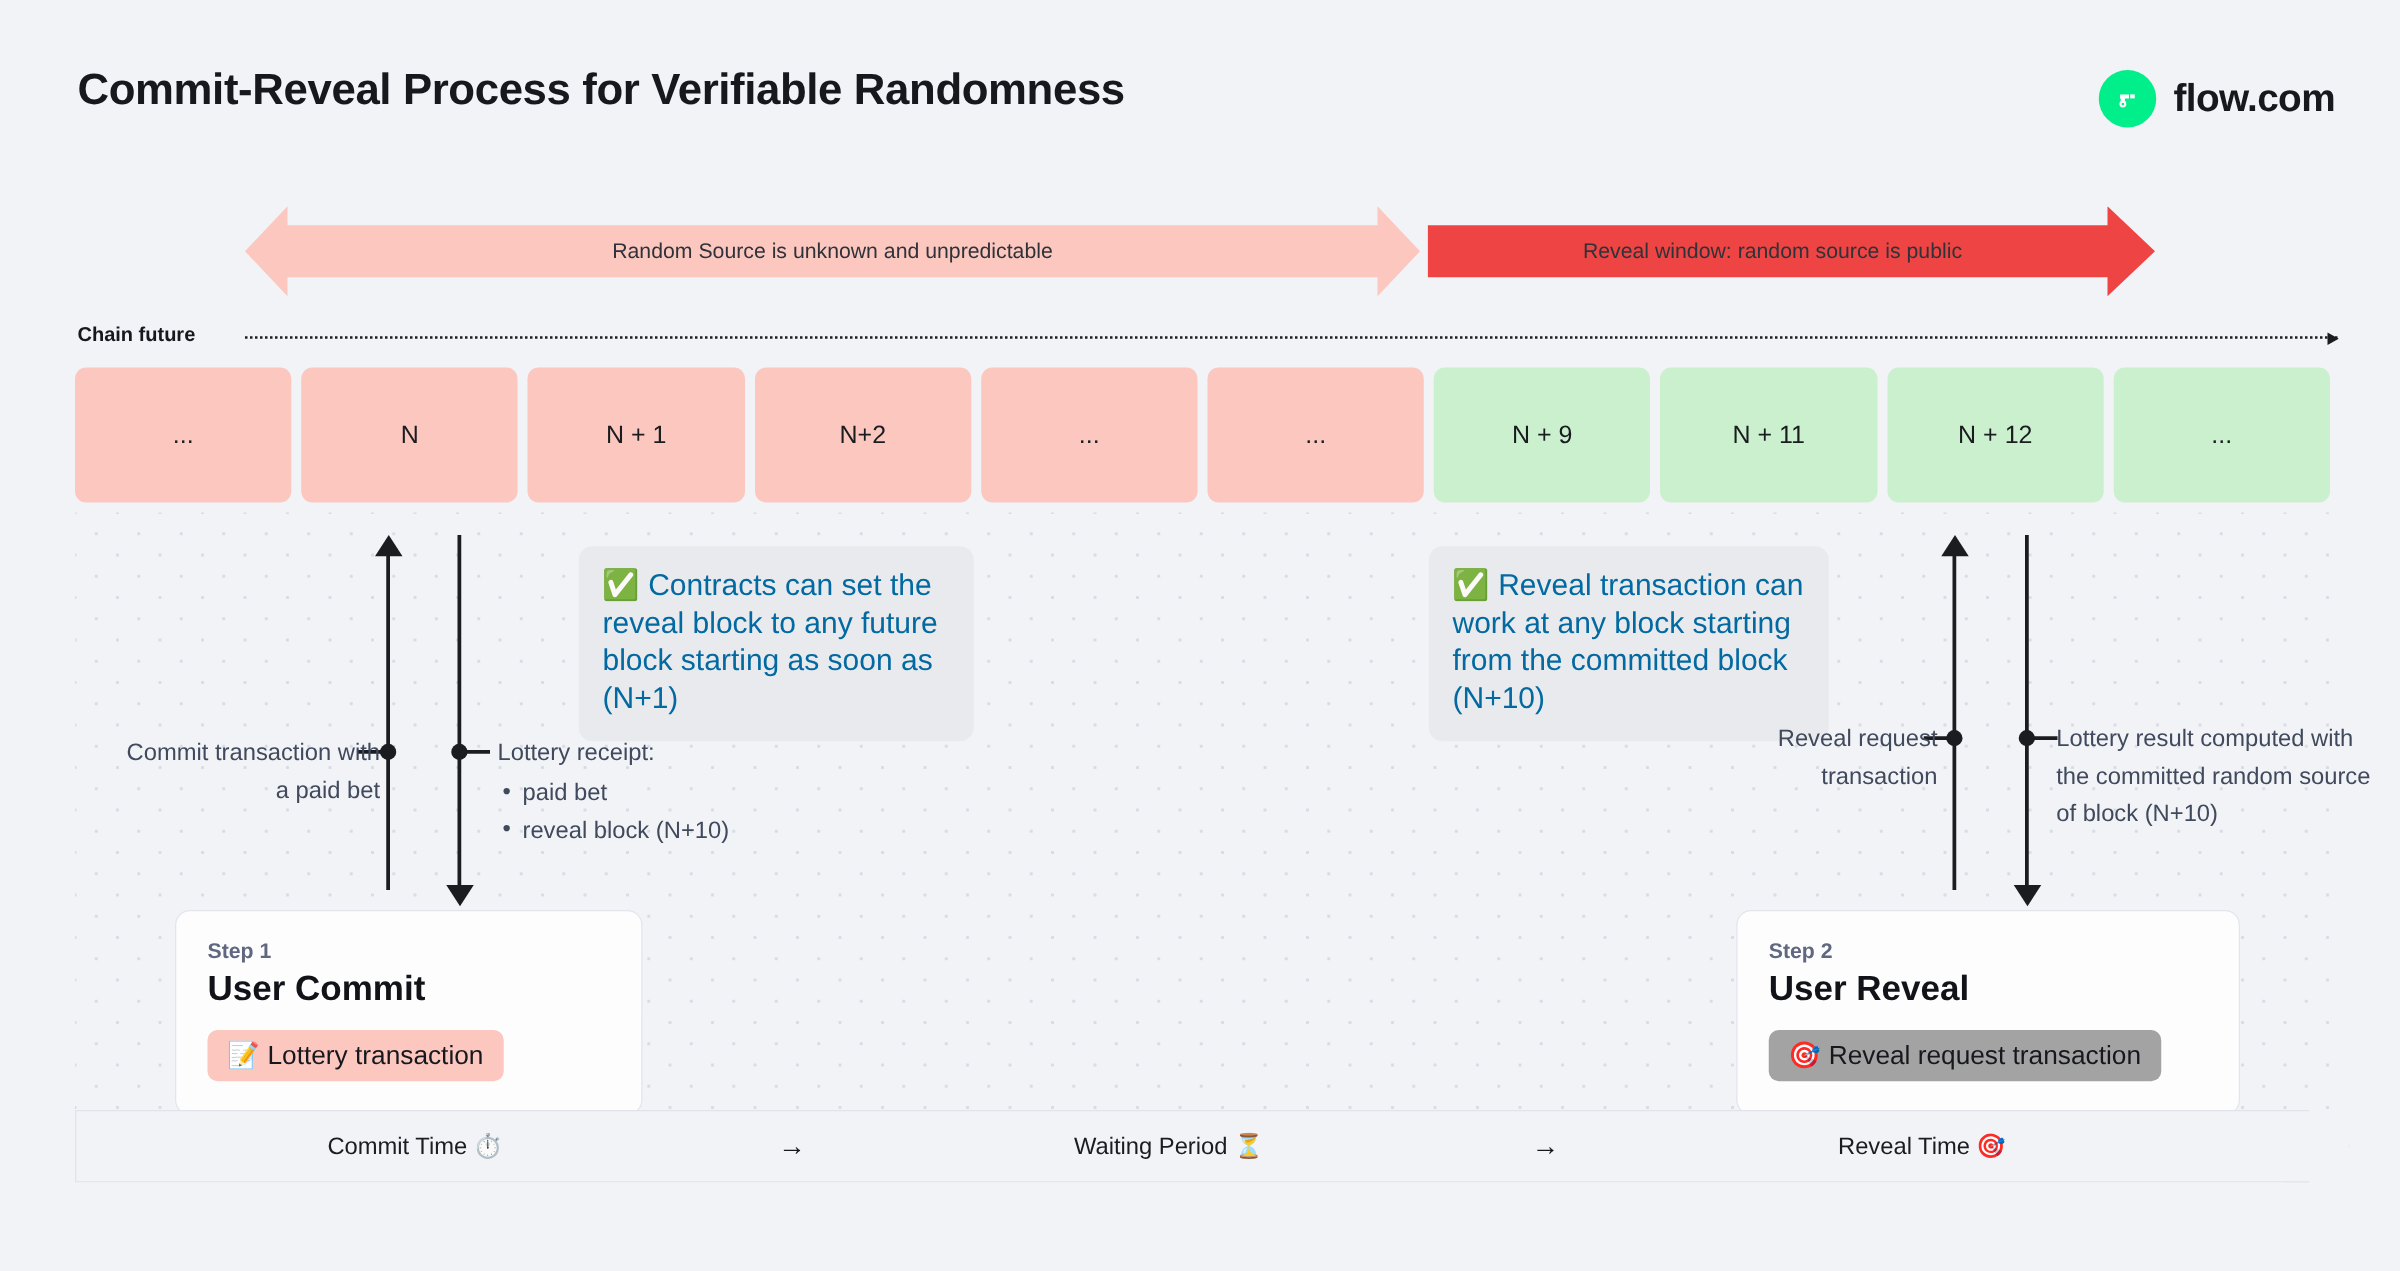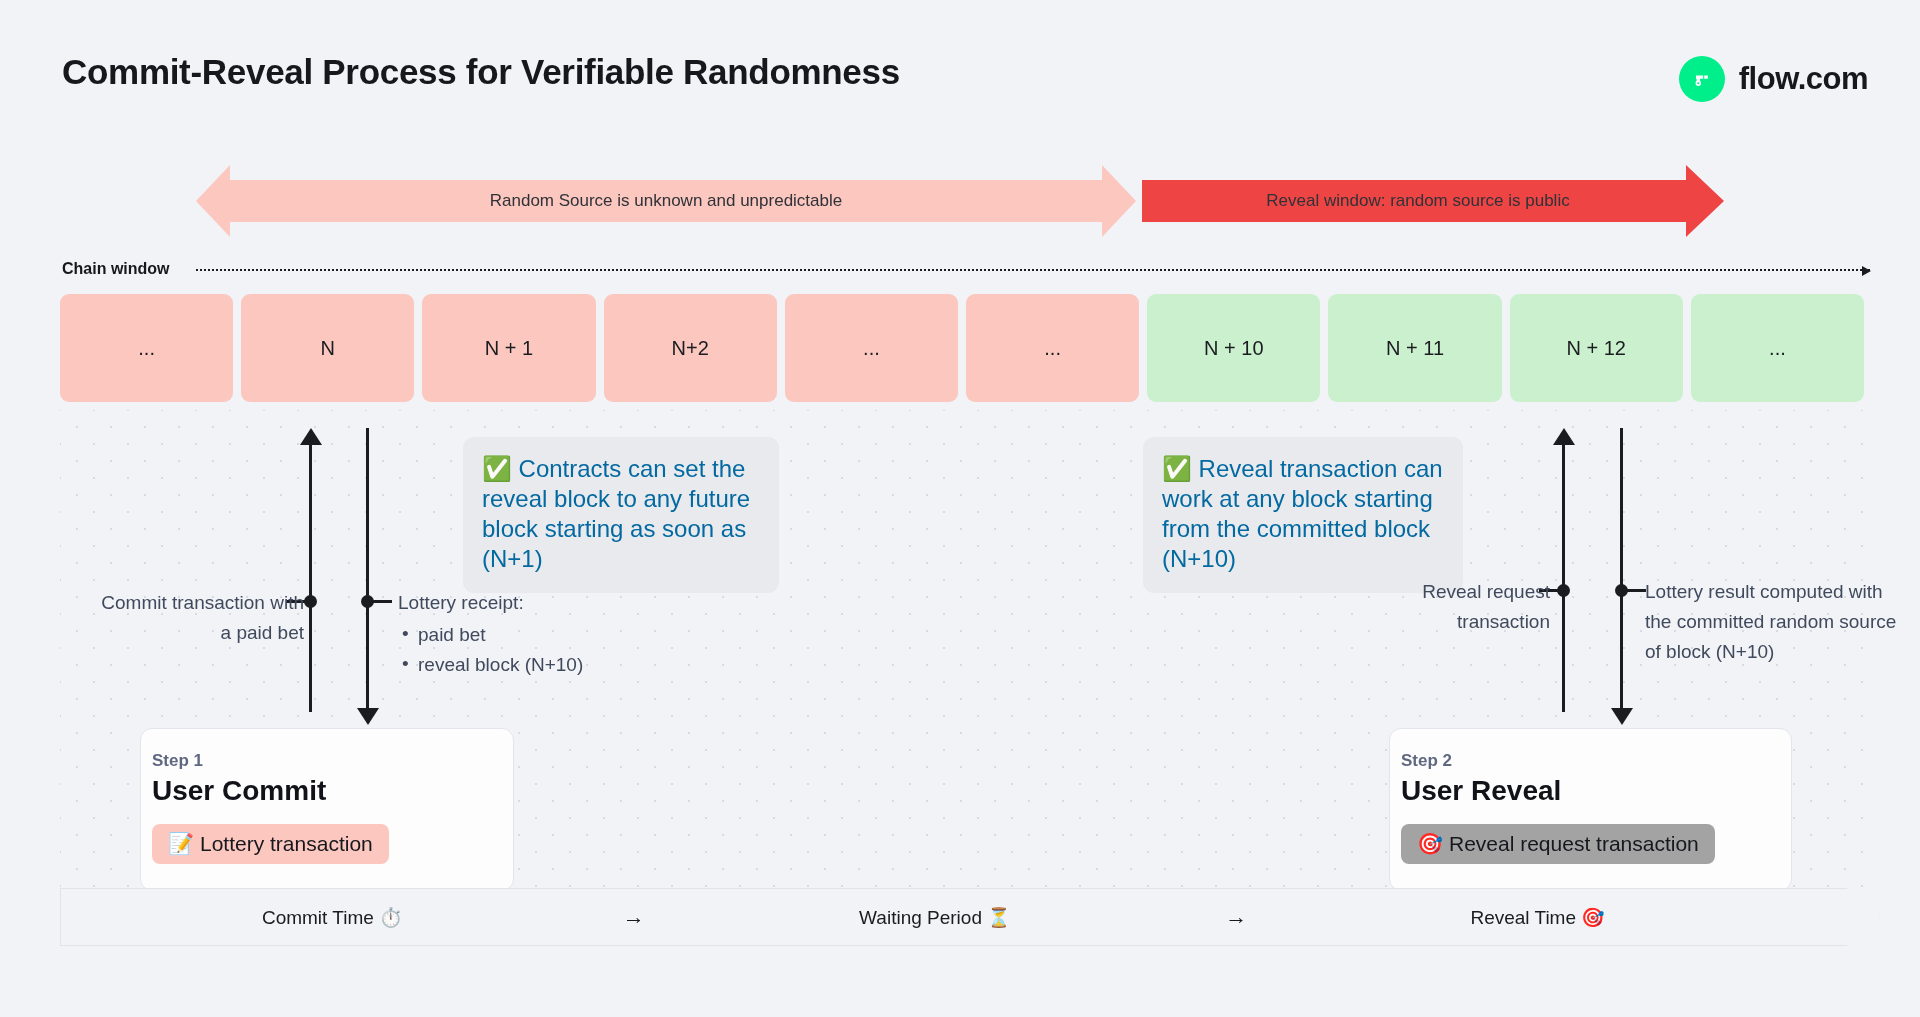--- a/index.html
+++ b/index.html
@@ -192,21 +192,21 @@
   #annot-receipt { left: 398px; top: 588px; width: 330px; }
   #annot-revreq { left: 1340px; top: 577px; width: 210px; text-align: right; }
   #annot-result { left: 1645px; top: 577px; width: 260px; }
 
   
   .step-card {
     position: absolute;
     background: #fdfdfe;
     border: 1px solid #e2e5ec;
     border-radius: 12px;
-    padding: 22px 25px 26px 11px;
+    padding: 22px 25px 26px 25px;
     width: 374px;
   }
   #step-card-1 { left: 140px; top: 728px; }
   #step-card-2 { left: 1389px; top: 728px; width: 403px; }
   .step-eyebrow {
     font-size: 17px;
     font-weight: bold;
     color: #5f6880;
     margin-bottom: 4px;
   }
@@ -271,31 +271,31 @@
     <span class="brand-text">flow.com</span>
   </div>
 
   <div class="phase-band" id="phase-unknown">
     <span>Random Source is unknown and unpredictable</span>
   </div>
   <div class="phase-band" id="phase-reveal">
     <span>Reveal window: random source is public</span>
   </div>
 
-  <div id="chain-label">Chain window</div>
+  <div id="chain-label">Chain future</div>
   <div id="chain-rule"></div>
 
   <div id="blocks-row">
     <div class="chain-block pink">...</div>
     <div class="chain-block pink">N</div>
     <div class="chain-block pink">N + 1</div>
     <div class="chain-block pink">N+2</div>
     <div class="chain-block pink">...</div>
     <div class="chain-block pink">...</div>
-    <div class="chain-block green">N + 10</div>
+    <div class="chain-block green">N + 9</div>
     <div class="chain-block green">N + 11</div>
     <div class="chain-block green">N + 12</div>
     <div class="chain-block green">...</div>
   </div>
 
   <div id="dot-field"></div>
 
   <div class="vhead up" style="left:300px; top:428px;"></div>
   <div class="vline" style="left:309px; top:444px;  height:268px;"></div>
   <div class="vstub" style="left:286px; top:600px;  width:26px;"></div>

